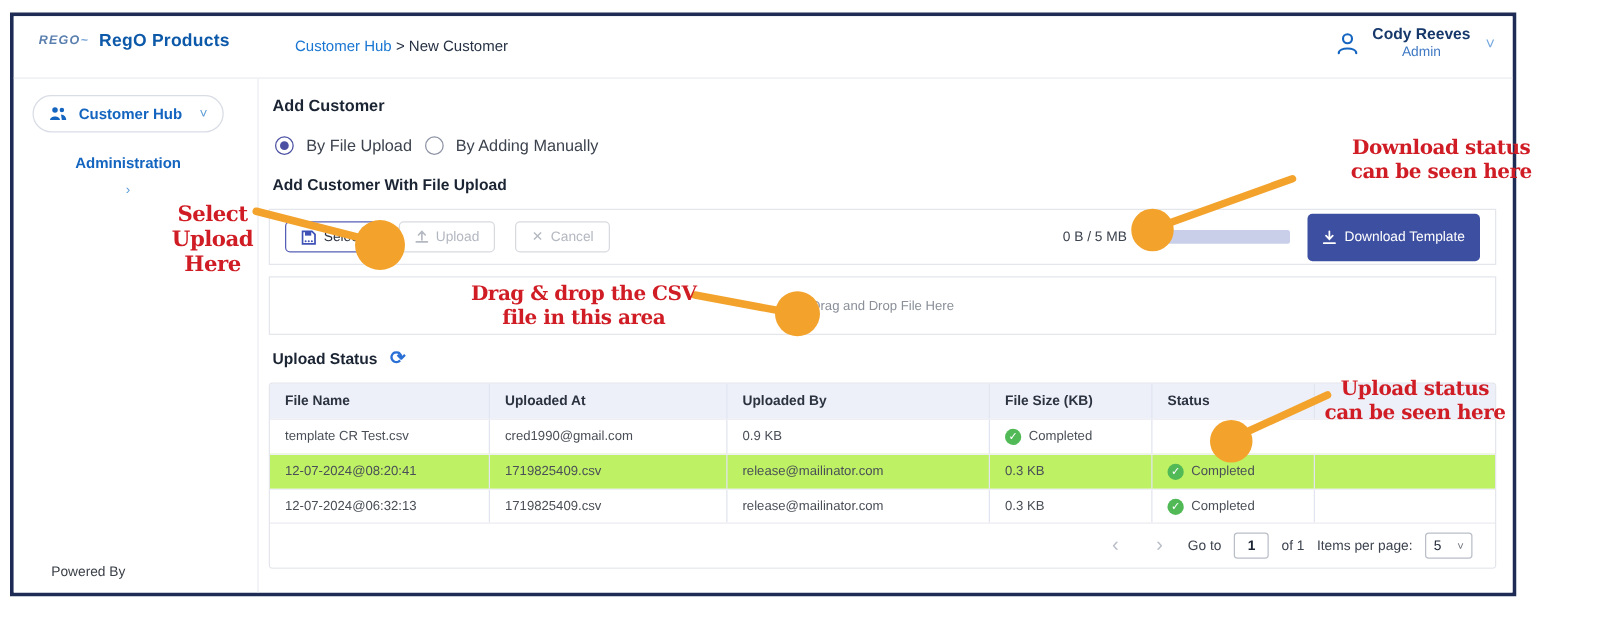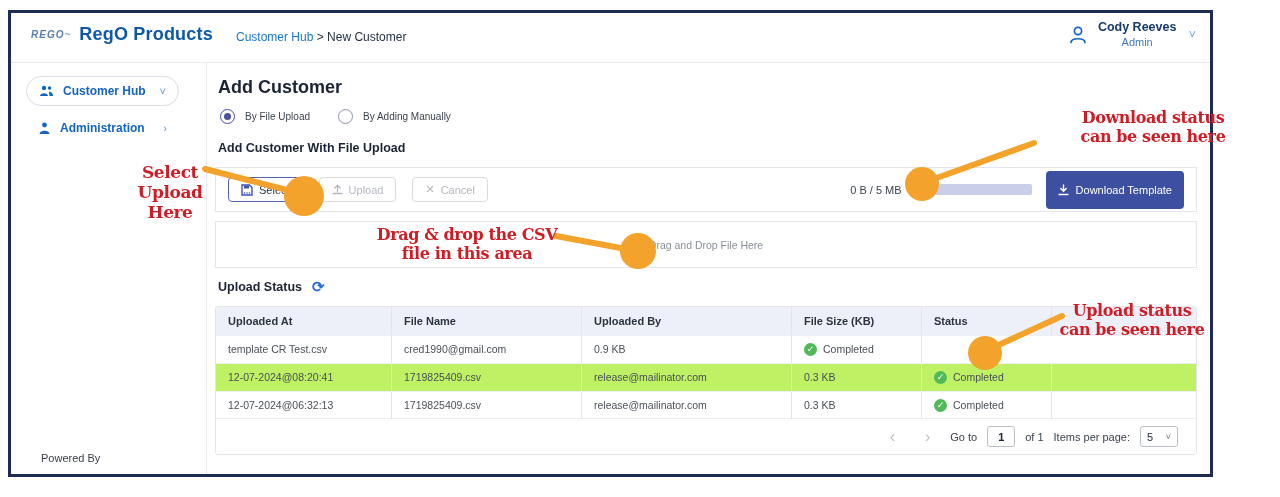--- a/index.html
+++ b/index.html
@@ -5,47 +5,47 @@
   * { margin:0; padding:0; box-sizing:border-box; }
   body { width:1280px; height:497px; background:#ffffff; font-family:"Liberation Sans", sans-serif; position:relative; overflow:hidden; }
 
   .frame { position:absolute; left:8px; top:10px; width:1205px; height:467px; border:3px solid #1e2c55; background:#ffffff; }
 
   
   .topbar { position:relative; height:50px; background:#ffffff; border-bottom:1px solid #e7e9ee; }
   .brand-area { position:absolute; left:20px; top:11px; display:flex; align-items:center; gap:8px; }
   .logo-mark { font-size:10px; font-style:italic; font-weight:bold; color:#5a7fae; letter-spacing:1px; }
   .logo-swoosh { color:#7da7d9; font-weight:bold; }
-  .brand { font-size:18px; font-weight:bold; color:#0d59a9; letter-spacing:0.2px; }
+  .brand { font-size:14px; font-weight:bold; color:#0d59a9; letter-spacing:0.2px; }
   .breadcrumb { position:absolute; left:225px; top:17px; font-size:12px; }
   .breadcrumb .bc-link { color:#1976d2; text-decoration:none; cursor:pointer; }
   .breadcrumb .bc-sep, .breadcrumb .bc-current { color:#263244; }
   .user-area { position:absolute; right:14px; top:7px; display:flex; align-items:center; gap:8px; cursor:pointer;text-align:center; }
   .user-texts { display:flex; flex-direction:column; line-height:1.25; }
   .user-name { font-size:12.5px; font-weight:bold; color:#16386b; }
   .user-role { font-size:11px; color:#3f79c4; }
   .user-chevron { color:#7aabe0; font-size:13px; margin-left:4px; }
 
   
   .app-body { display:flex; height:411px; }
   .sidebar { position:relative; width:196px; border-right:1px solid #e8eaef; background:#ffffff; flex:none; }
   .nav-pill { position:absolute; left:15px; top:13px; width:153px; height:30px; border:1px solid #d9dde5; border-radius:16px; display:flex; align-items:center; padding:0 12px; gap:9px; cursor:pointer; }
-  .nav-plain { position:absolute; left:15px; top:51px; width:153px; height:28px; display:flex; align-items:center; padding:0 12px; gap:9px; cursor:pointer; }
+  .nav-plain { position:absolute; left:15px; top:51px; width:153px; height:28px; display:flex; align-items:center; padding:0 12px; gap:9px; cursor:pointer;flex-direction:column; }
   .nav-label { font-size:12px; font-weight:bold; color:#1465c0; flex:1; }
   .nav-chevron { font-size:11px; color:#5b9bd5; }
   .powered { position:absolute; left:30px; bottom:10px; font-size:11px; color:#3a3f47; }
 
   .main { position:relative; flex:1; background:#ffffff; }
 
-  .page-title { position:absolute; left:11px; top:14px; font-size:18px; font-weight:bold; color:#1b2433; }
+  .page-title { position:absolute; left:11px; top:14px; font-size:13px; font-weight:bold; color:#1b2433; }
   .radio-row { position:absolute; left:13px; top:46px; display:flex; align-items:center; gap:10px; }
   .radio-outer { width:15px; height:15px; border-radius:50%; border:1.5px solid #4b50a3; display:inline-flex; align-items:center; justify-content:center; cursor:pointer; flex:none; }
   .radio-outer.unchecked { border-color:#8d93a5; }
   .radio-dot { width:7px; height:7px; border-radius:50%; background:#4b50a3; }
-  .radio-label { font-size:10px; color:#3c434e; margin-right:18px; }
+  .radio-label { font-size:13px; color:#3c434e; }
   .section-title { position:absolute; left:11px; top:78px; font-size:12.5px; font-weight:bold; color:#1b2433; }
 
   
   .controls-box { position:absolute; left:8px; top:104px; width:982px; height:45px; border:1px solid #e4e6ec; background:#fff; display:flex; align-items:center; padding:0 12px; }
   .btn { height:25px; border-radius:4px; border:1px solid #cfd2da; background:#fff; display:inline-flex; align-items:center; gap:6px; padding:0 12px; font-size:11px; cursor:pointer; }
   .btn-select { border:1.5px solid #5560b5; color:#2e3440; margin-right:16px; }
   .btn-disabled { color:#b4b8c0; border-color:#d8dae0; margin-right:16px; }
   .spacer { flex:1; }
   .progress-text { font-size:11px; color:#3c434e; margin-right:8px; white-space:nowrap; }
   .progress-track { width:122px; height:11px; background:#c9cfe9; border-radius:2px; margin-right:14px; }
@@ -187,22 +187,22 @@
         <span class="dropzone-text">Drag and Drop File Here</span>
       </div>
 
       <div class="status-header">
         <span class="status-title">Upload Status</span>
         <span class="refresh-icon">⟳</span>
       </div>
 
       <div class="table-card">
         <div class="t-row t-head">
+          <div class="t-cell">File Name</div>
           <div class="t-cell">Uploaded At</div>
-          <div class="t-cell">File Name</div>
           <div class="t-cell">Uploaded By</div>
           <div class="t-cell">File Size (KB)</div>
           <div class="t-cell">Status</div>
           <div class="t-cell"></div>
         </div>
         <div class="t-body">
           <div class="t-row">
             <div class="t-cell">template CR Test.csv</div>
             <div class="t-cell">cred1990@gmail.com</div>
             <div class="t-cell">0.9 KB</div>

